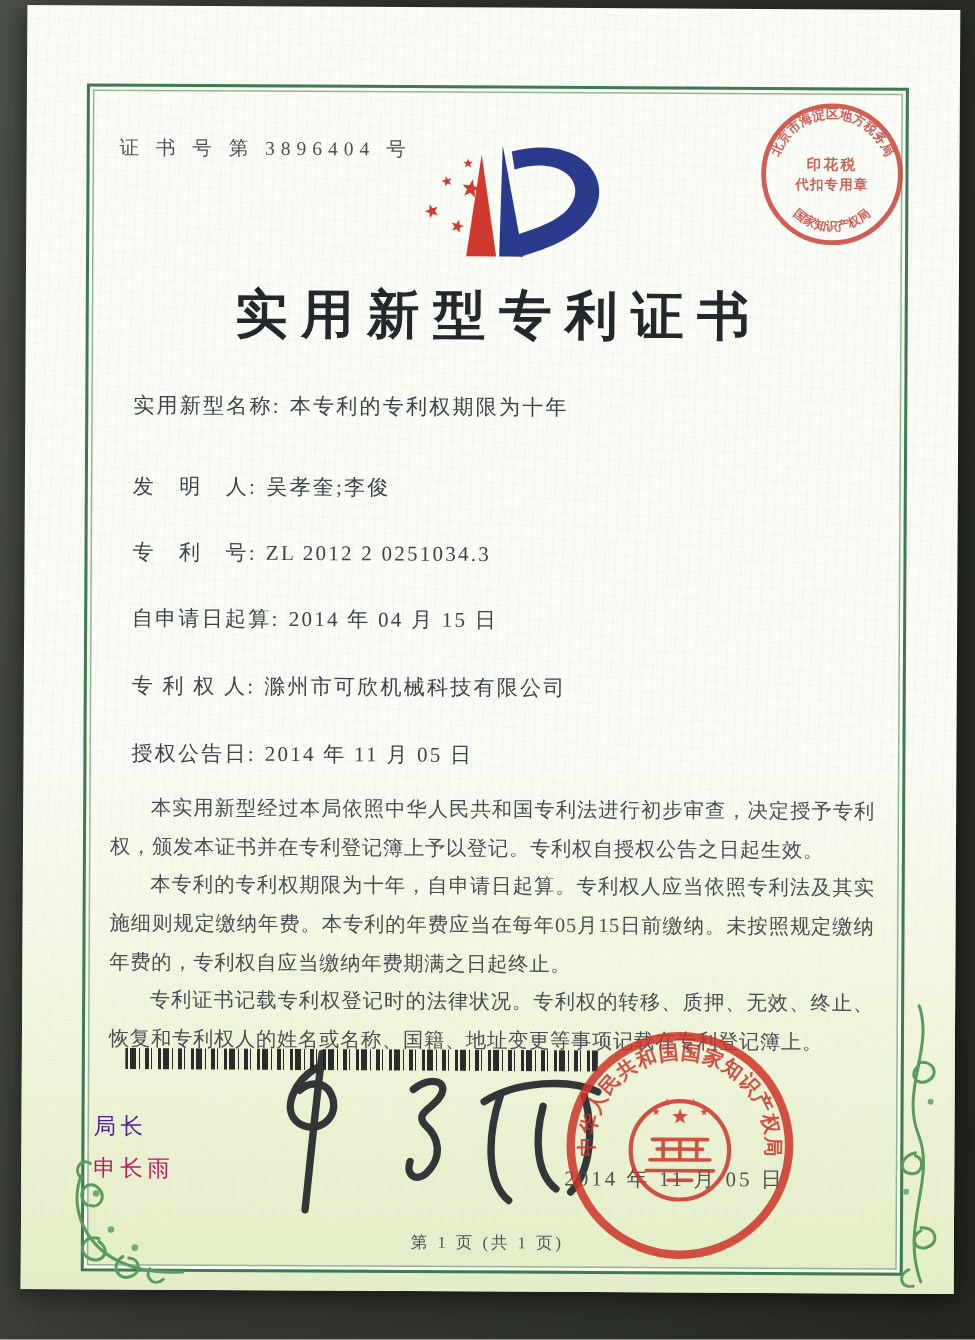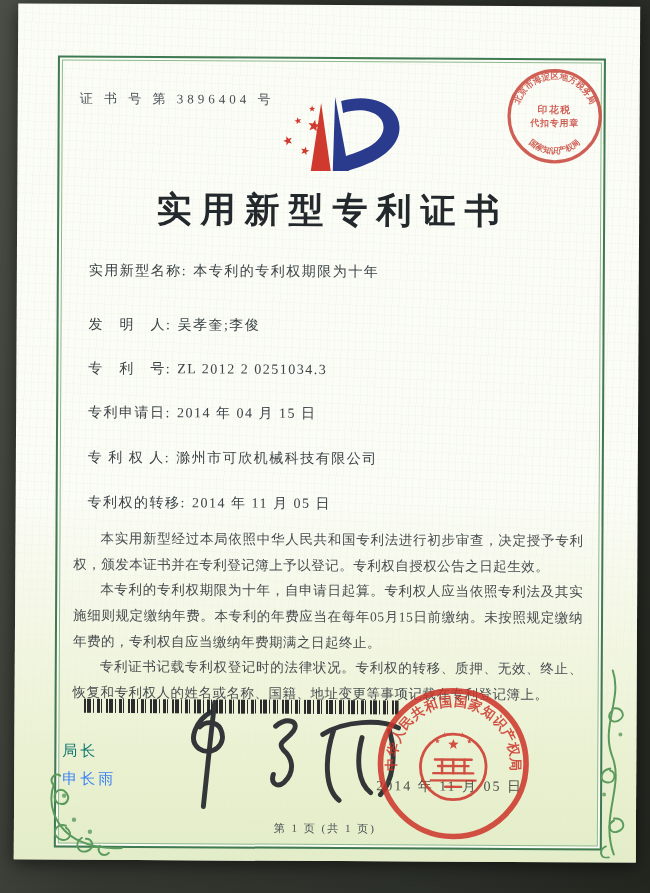--- a/index.html
+++ b/index.html
@@ -59,22 +59,22 @@
   .paras p{margin:0;text-indent:2em;}
   .barcode{
     position:absolute;left:69px;top:695px;width:315px;height:14px;
     background:repeating-linear-gradient(90deg,
       #2b2b2b 0 2px,transparent 2px 3px,
       #2b2b2b 3px 7px,transparent 7px 9px,
       #2b2b2b 9px 10px,transparent 10px 13px,
       #2b2b2b 13px 16px,transparent 16px 17px,
       #2b2b2b 17px 18px,transparent 18px 22px);
   }
-  .director-label{position:absolute;left:48px;top:738px;font-size:15px;color:#0f766e;letter-spacing:3px;}
-  .director-name{position:absolute;left:48px;top:766px;font-size:15px;color:#3b82f6;letter-spacing:3px;}
+  .director-label{position:absolute;left:48px;top:738px;font-size:15px;color:#4c1d95;letter-spacing:3px;}
+  .director-name{position:absolute;left:48px;top:766px;font-size:15px;color:#be185d;letter-spacing:3px;}
   .signature{position:absolute;left:132px;top:692px;width:272px;height:118px;}
   .issue-date{
     position:absolute;left:362px;top:772px;font-size:14px;color:#4e5348;letter-spacing:2px;z-index:3;
   }
   .office-seal{position:absolute;left:359px;top:678px;width:160px;height:160px;z-index:4;opacity:.85;}
   .tax-seal{position:absolute;left:480px;top:53px;width:114px;height:114px;z-index:4;opacity:.8;}
   .page-footer{
     position:absolute;left:0;top:816px;width:100%;text-align:center;
     font-size:11px;color:#4c5254;letter-spacing:2px;z-index:3;
   }
@@ -115,27 +115,27 @@
       <div class="field" style="top:258px">
         <span class="lbl">实用新型名称:</span><span class="val">本专利的专利权期限为十年</span>
       </div>
       <div class="field" style="top:312px">
         <span class="lbl">发　明　人:</span><span class="val">吴孝奎;李俊</span>
       </div>
       <div class="field" style="top:356px">
         <span class="lbl">专　利　号:</span><span class="val">ZL 2012 2 0251034.3</span>
       </div>
       <div class="field" style="top:400px">
-        <span class="lbl">专利申请日:</span><span class="val">2014 年 04 月 15 日</span>
+        <span class="lbl">自申请日起算:</span><span class="val">2014 年 04 月 15 日</span>
       </div>
       <div class="field" style="top:445px">
         <span class="lbl">专 利 权 人:</span><span class="val">滁州市可欣机械科技有限公司</span>
       </div>
       <div class="field" style="top:490px">
-        <span class="lbl">专利权的转移:</span><span class="val">2014 年 11 月 05 日</span>
+        <span class="lbl">授权公告日:</span><span class="val">2014 年 11 月 05 日</span>
       </div>
 
       <div class="paras">
         <p>本实用新型经过本局依照中华人民共和国专利法进行初步审查，决定授予专利权，颁发本证书并在专利登记簿上予以登记。专利权自授权公告之日起生效。</p>
         <p>本专利的专利权期限为十年，自申请日起算。专利权人应当依照专利法及其实施细则规定缴纳年费。本专利的年费应当在每年05月15日前缴纳。未按照规定缴纳年费的，专利权自应当缴纳年费期满之日起终止。</p>
         <p>专利证书记载专利权登记时的法律状况。专利权的转移、质押、无效、终止、恢复和专利权人的姓名或名称、国籍、地址变更等事项记载在专利登记簿上。</p>
       </div>
 
       <div class="barcode"></div>
 

